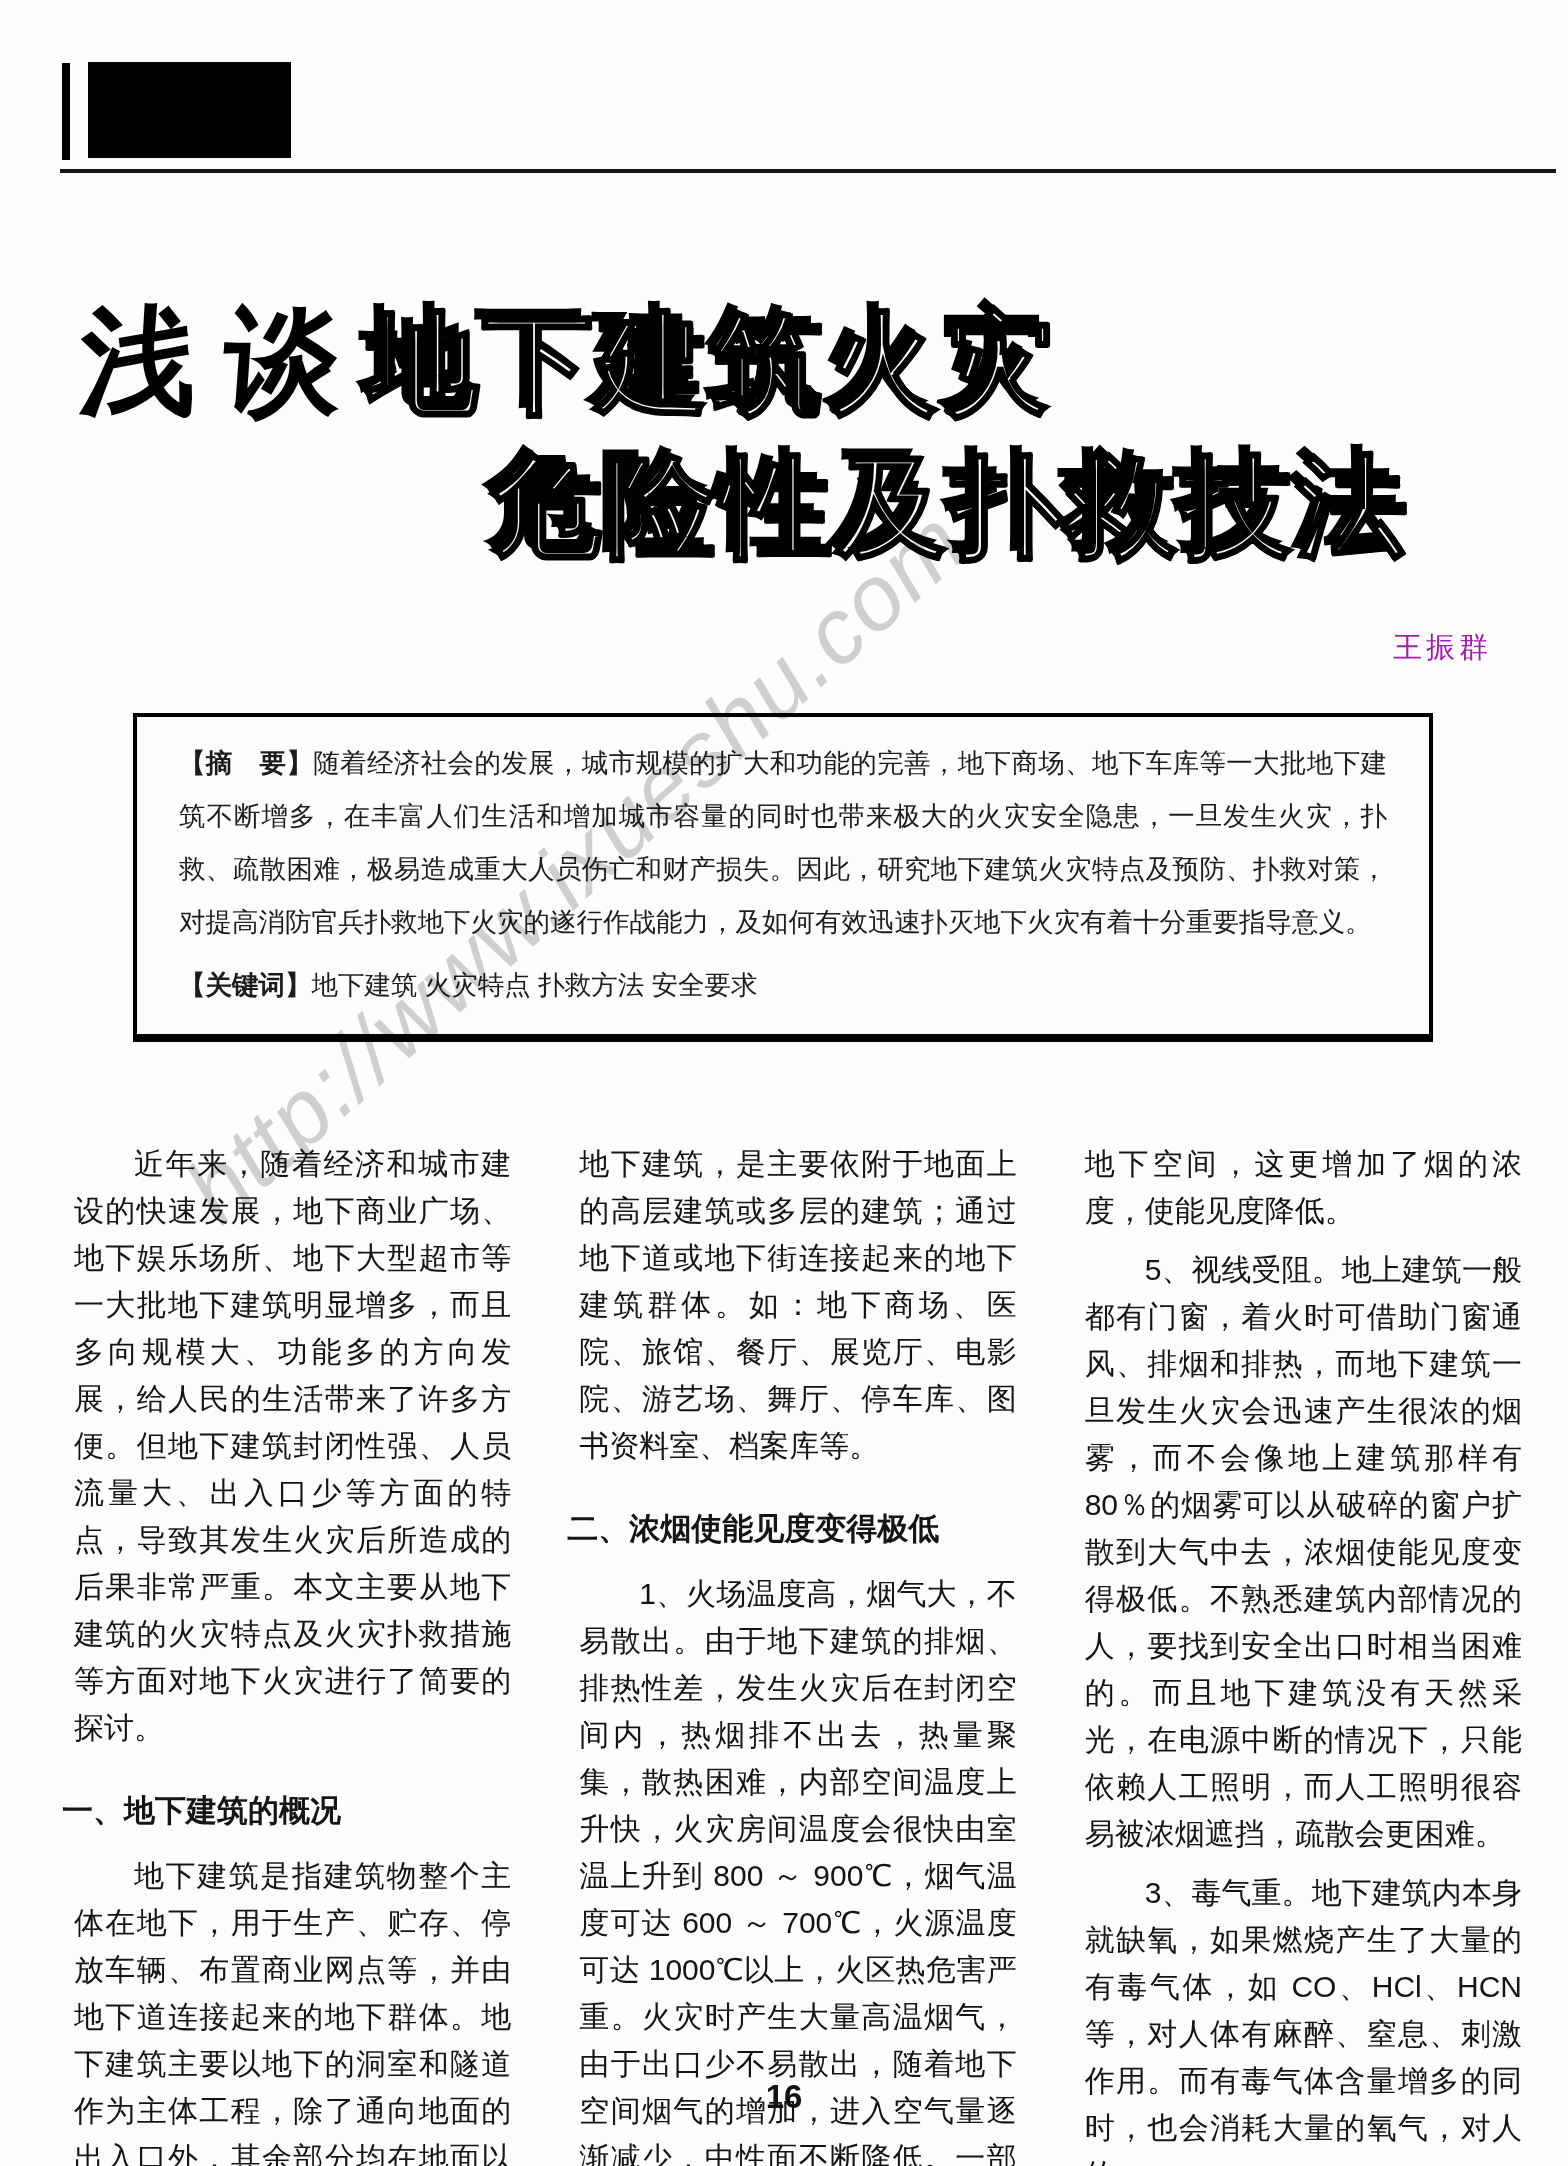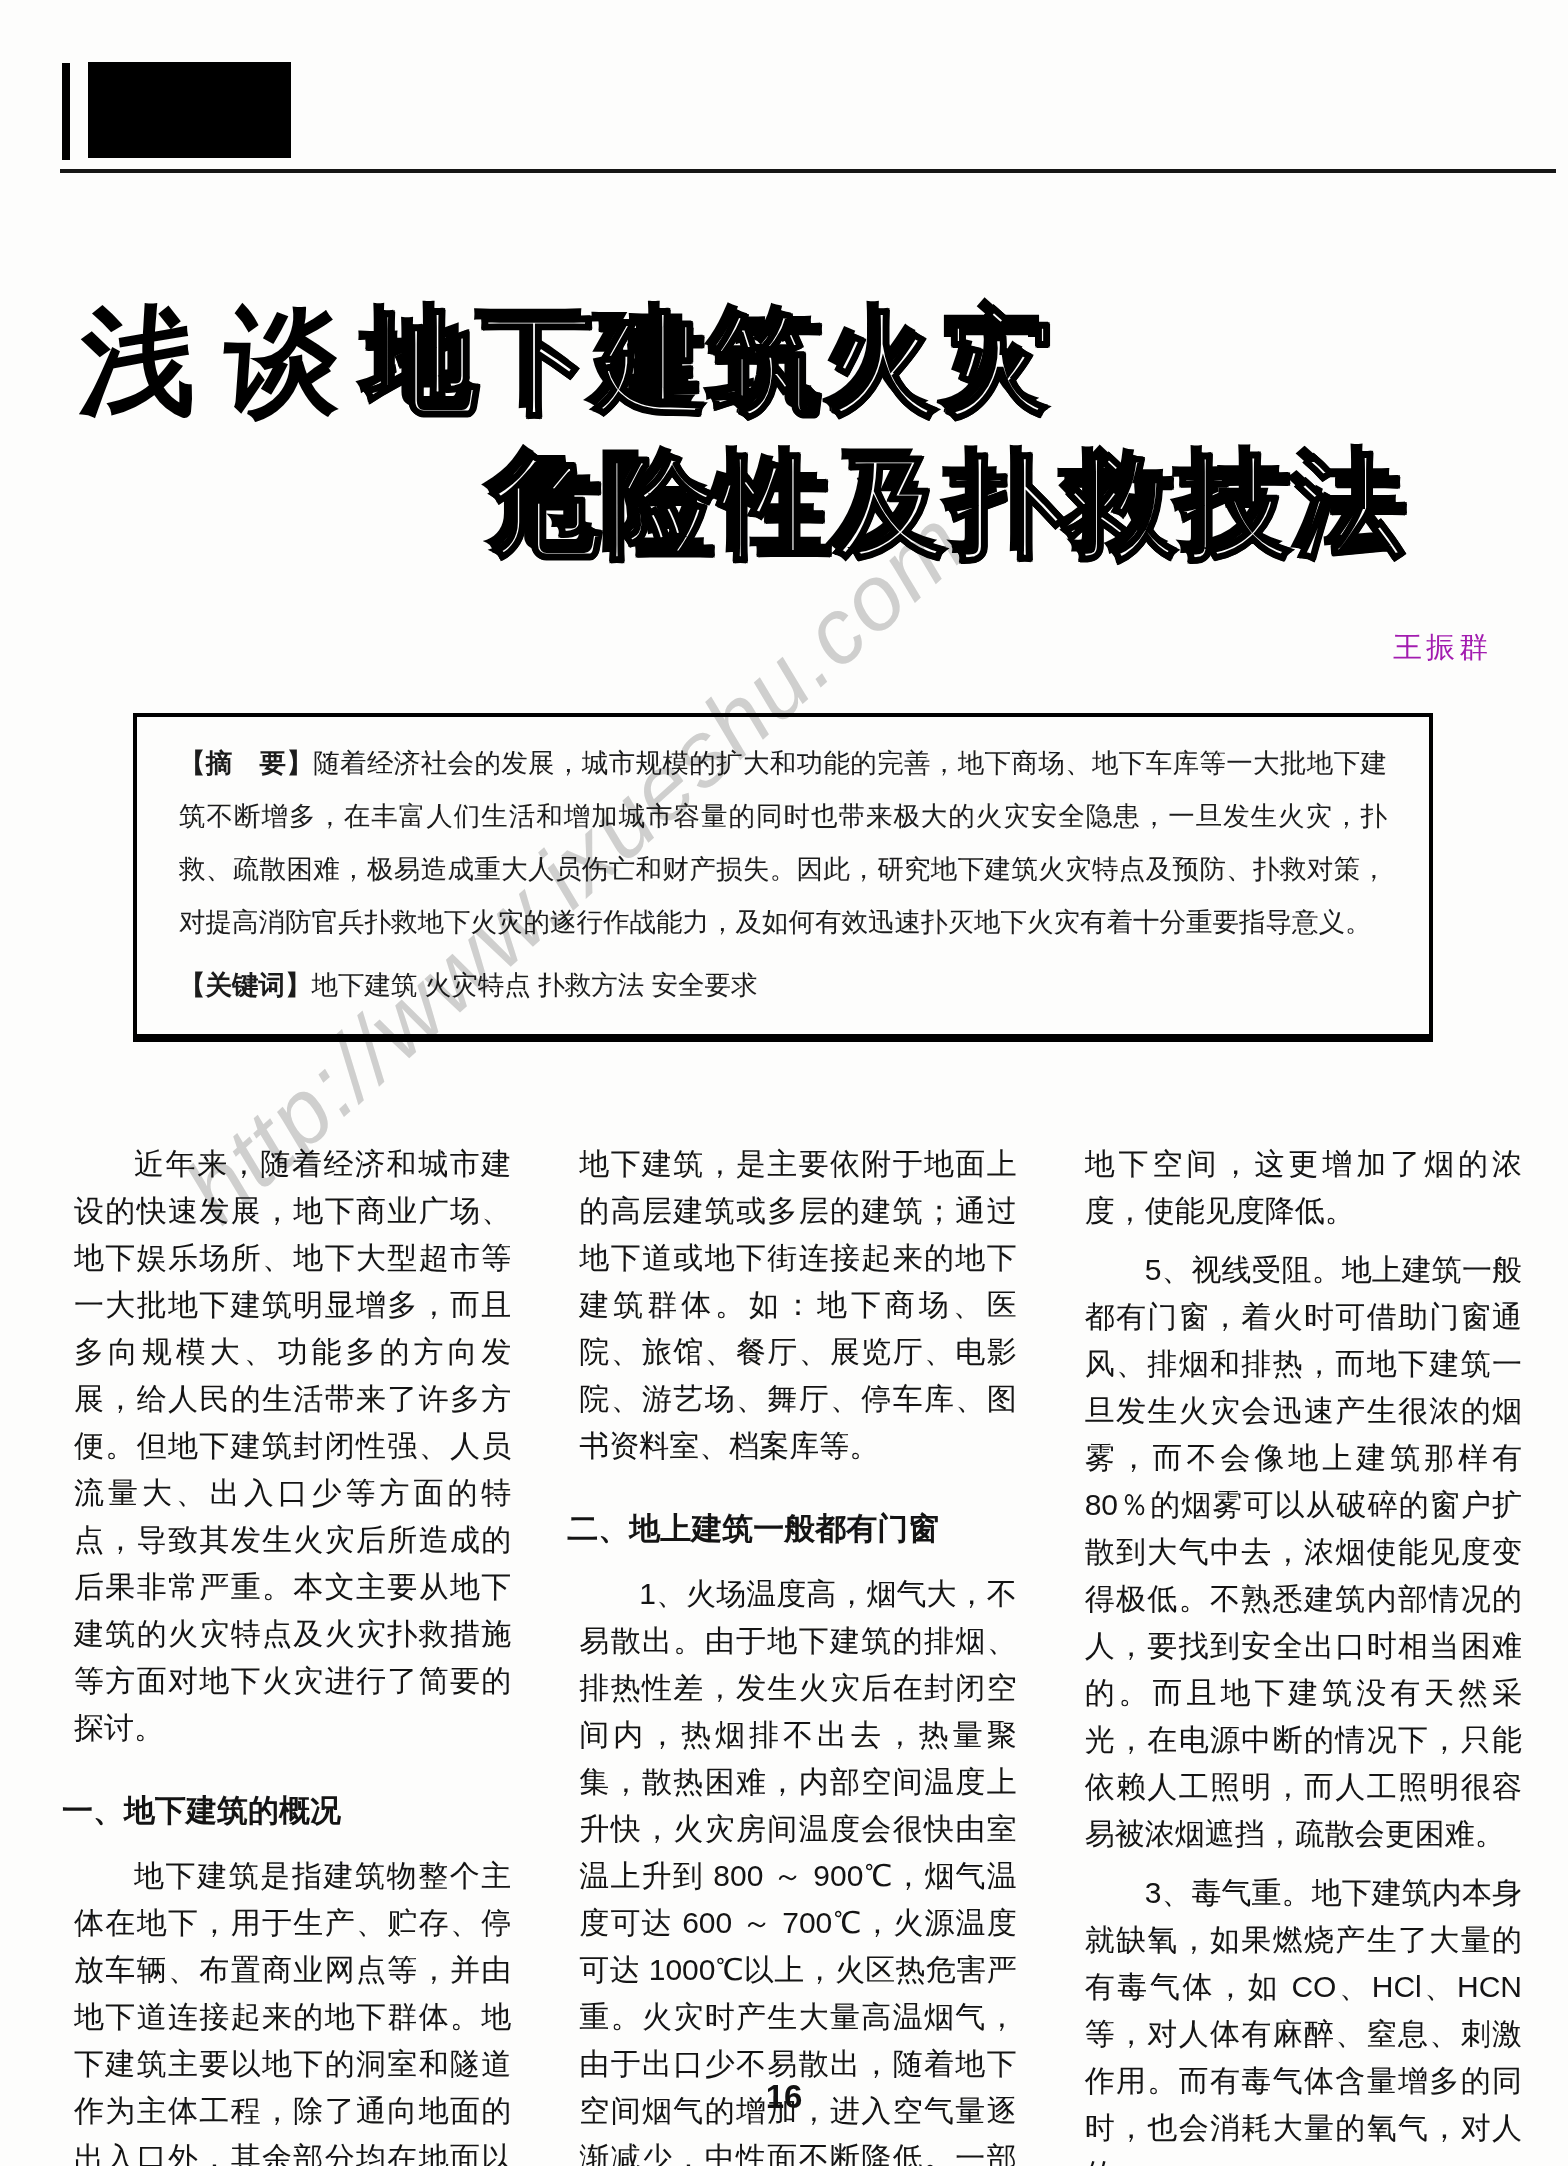--- a/index.html
+++ b/index.html
@@ -109,21 +109,21 @@
 
   <div class="columns">
     <div class="column">
         <div class="para indent">近年来，随着经济和城市建设的快速发展，地下商业广场、地下娱乐场所、地下大型超市等一大批地下建筑明显增多，而且多向规模大、功能多的方向发展，给人民的生活带来了许多方便。但地下建筑封闭性强、人员流量大、出入口少等方面的特点，导致其发生火灾后所造成的后果非常严重。本文主要从地下建筑的火灾特点及火灾扑救措施等方面对地下火灾进行了简要的探讨。</div>
         <div class="heading">一、地下建筑的概况</div>
         <div class="para indent">地下建筑是指建筑物整个主体在地下，用于生产、贮存、停放车辆、布置商业网点等，并由地下道连接起来的地下群体。地下建筑主要以地下的洞室和隧道作为主体工程，除了通向地面的出入口外，其余部分均在地面以下。</div>
         <div class="para indent">地下建筑的类型有：附建和单建的</div>
       </div>
     <div class="column">
         <div class="para">地下建筑，是主要依附于地面上的高层建筑或多层的建筑；通过地下道或地下街连接起来的地下建筑群体。如：地下商场、医院、旅馆、餐厅、展览厅、电影院、游艺场、舞厅、停车库、图书资料室、档案库等。</div>
-        <div class="heading">二、地上建筑一般都有门窗</div>
+        <div class="heading">二、浓烟使能见度变得极低</div>
         <div class="para indent">1、火场温度高，烟气大，不易散出。由于地下建筑的排烟、排热性差，发生火灾后在封闭空间内，热烟排不出去，热量聚集，散热困难，内部空间温度上升快，火灾房间温度会很快由室温上升到 800 ～ 900℃，烟气温度可达 600 ～ 700℃，火源温度可达 1000℃以上，火区热危害严重。火灾时产生大量高温烟气，由于出口少不易散出，随着地下空间烟气的增加，进入空气量逐渐减少，中性面不断降低。一部分刚排出的烟，稍一冷却又会被吸入</div>
       </div>
     <div class="column">
         <div class="para">地下空间，这更增加了烟的浓度，使能见度降低。</div>
         <div class="para indent">5、视线受阻。地上建筑一般都有门窗，着火时可借助门窗通风、排烟和排热，而地下建筑一旦发生火灾会迅速产生很浓的烟雾，而不会像地上建筑那样有 80％的烟雾可以从破碎的窗户扩散到大气中去，浓烟使能见度变得极低。不熟悉建筑内部情况的人，要找到安全出口时相当困难的。而且地下建筑没有天然采光，在电源中断的情况下，只能依赖人工照明，而人工照明很容易被浓烟遮挡，疏散会更困难。</div>
         <div class="para indent">3、毒气重。地下建筑内本身就缺氧，如果燃烧产生了大量的有毒气体，如 CO、HCl、HCN 等，对人体有麻醉、窒息、刺激作用。而有毒气体含量增多的同时，也会消耗大量的氧气，对人的</div>
         <div class="para overprint">布置商业网点等。</div>
       </div>
   </div>
 

